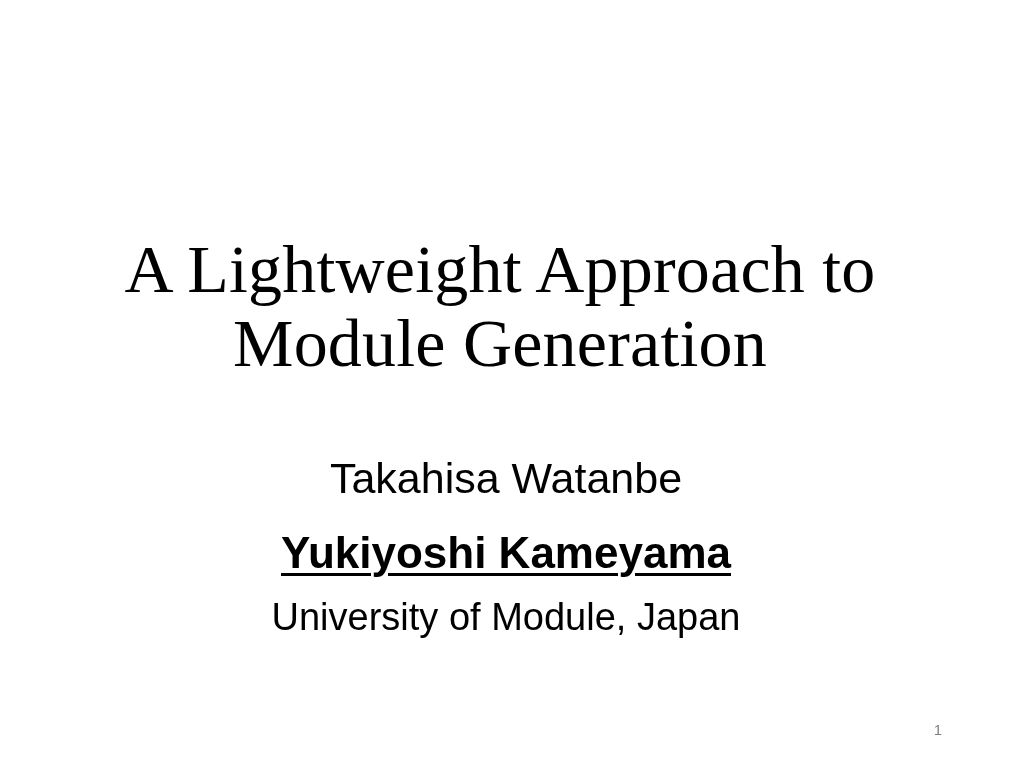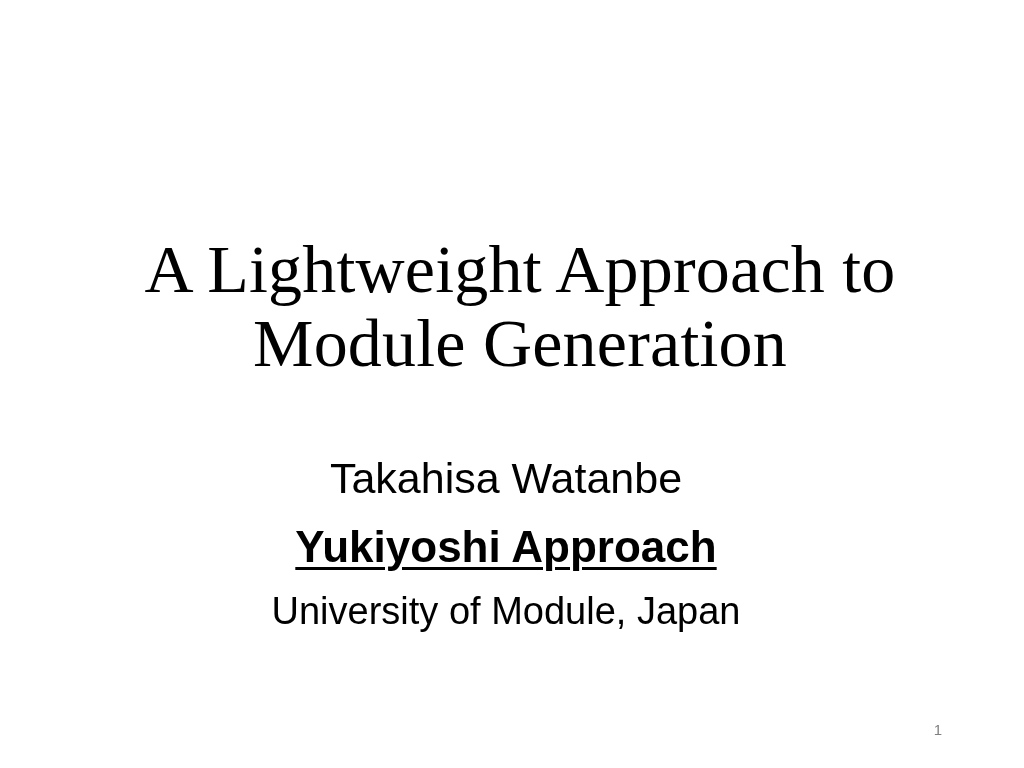--- a/index.html
+++ b/index.html
@@ -17,21 +17,21 @@
   #slide {
     position: relative;
     width: 1024px;
     height: 768px;
     background: #ffffff;
   }
 
   
   #title-block {
     position: absolute;
-    left: 80px;
+    left: 60px;
     top: 232px;
     width: 880px;
     text-align: center;
   }
   #slide-title {
     margin: 0;
     font-family: "Liberation Serif", "DejaVu Serif", serif;
     font-weight: 400;
     font-size: 68px;
     line-height: 74px;
@@ -50,21 +50,21 @@
   }
   .sub-line {
     margin: 0;
     color: #000000;
     font-family: "Liberation Sans", "DejaVu Sans", sans-serif;
   }
   #author-name-1 {
     font-size: 43px;
     line-height: 52px;
     font-weight: 400;
-    margin-bottom: 18px;
+    margin-bottom: 24px;
   }
   #author-name-2 {
     font-size: 44px;
     line-height: 50px;
     font-weight: 700;
     text-decoration: underline;
     text-underline-offset: 5px;
     text-decoration-thickness: 3px;
     margin-bottom: 16px;
   }
@@ -92,19 +92,19 @@
 
 <div id="slide">
 
   <div id="title-block">
     <h1 id="slide-title">A Lightweight Approach to
 Module Generation</h1>
   </div>
 
   <div id="subtitle-block">
     <p class="sub-line" id="author-name-1">Takahisa Watanbe</p>
-    <p class="sub-line" id="author-name-2">Yukiyoshi Approach</p>
+    <p class="sub-line" id="author-name-2">Yukiyoshi Kameyama</p>
     <p class="sub-line" id="affiliation">University of Module, Japan</p>
   </div>
 
   <div id="slide-number">1</div>
 
 </div>
 
 </body></html>

